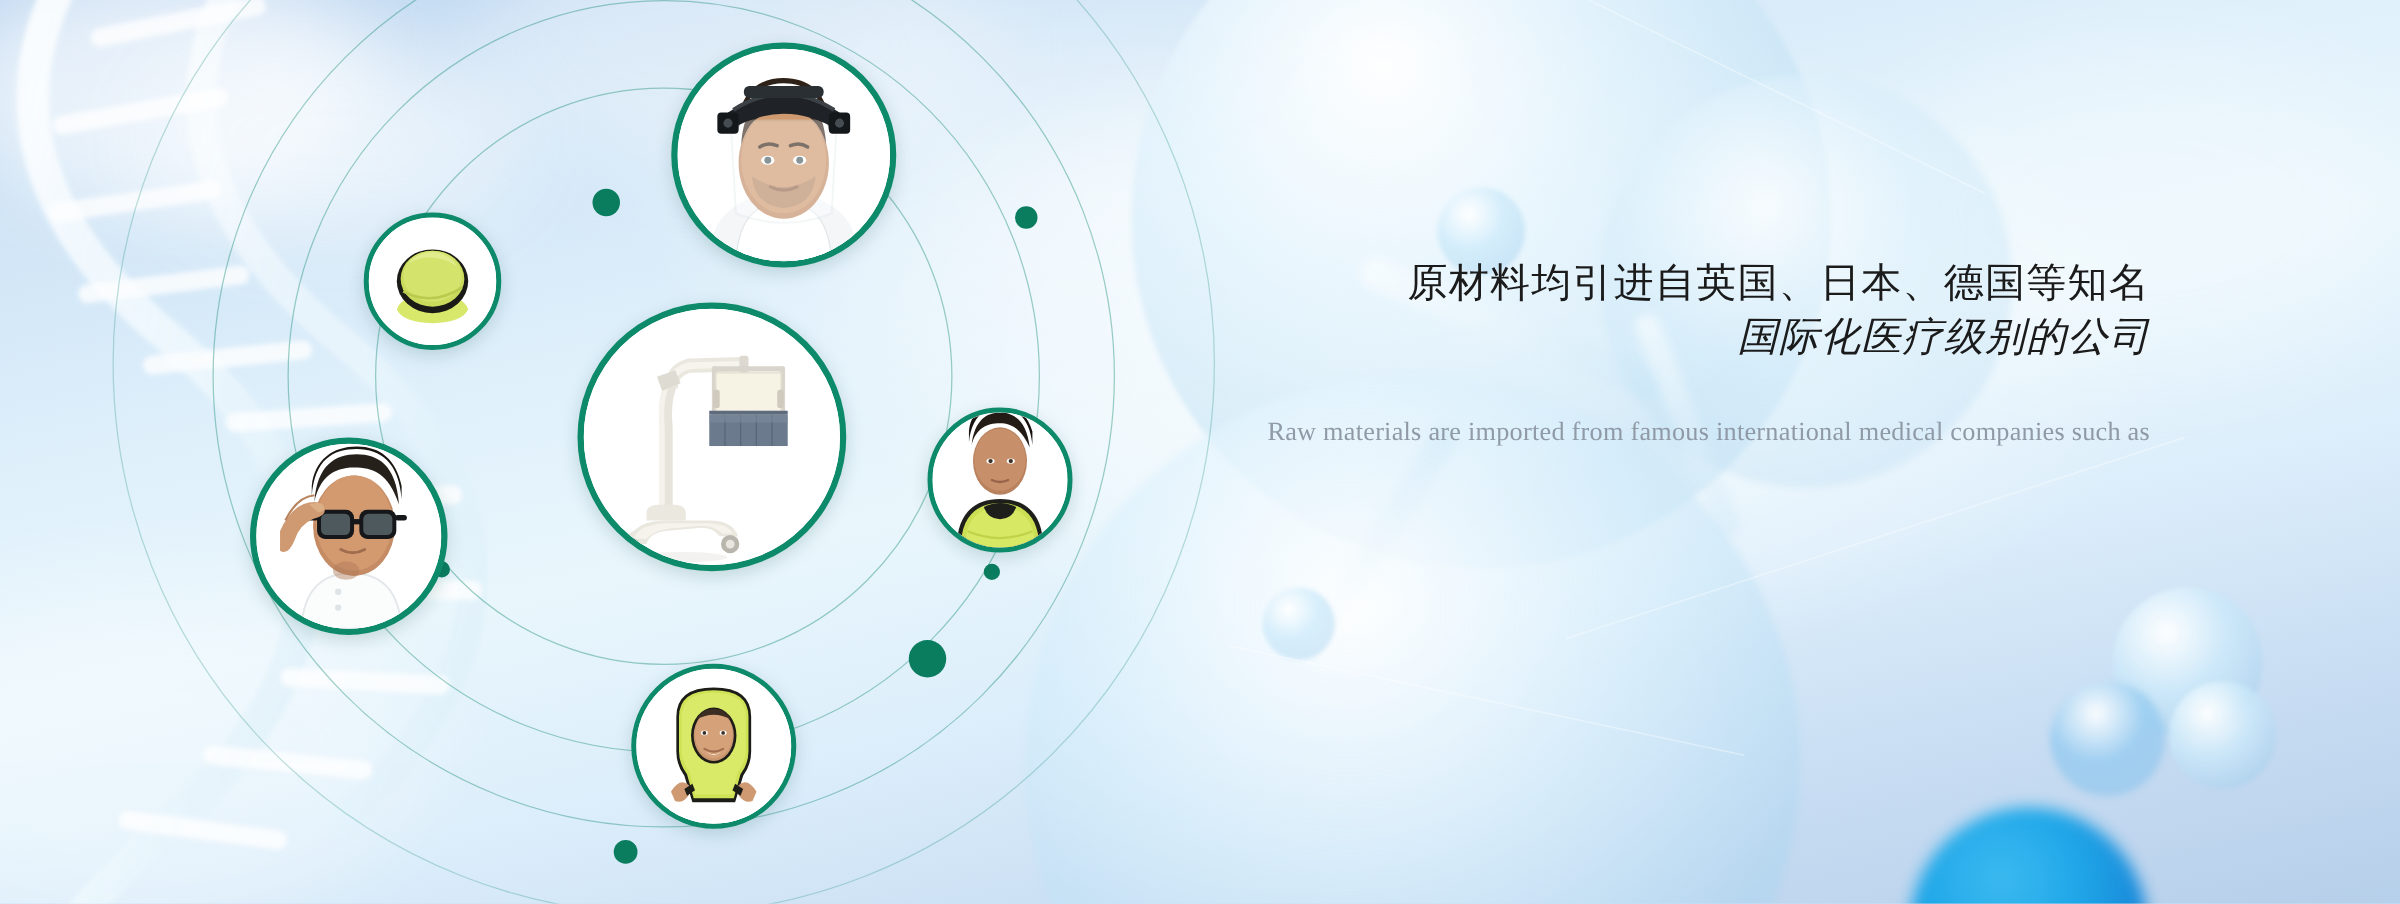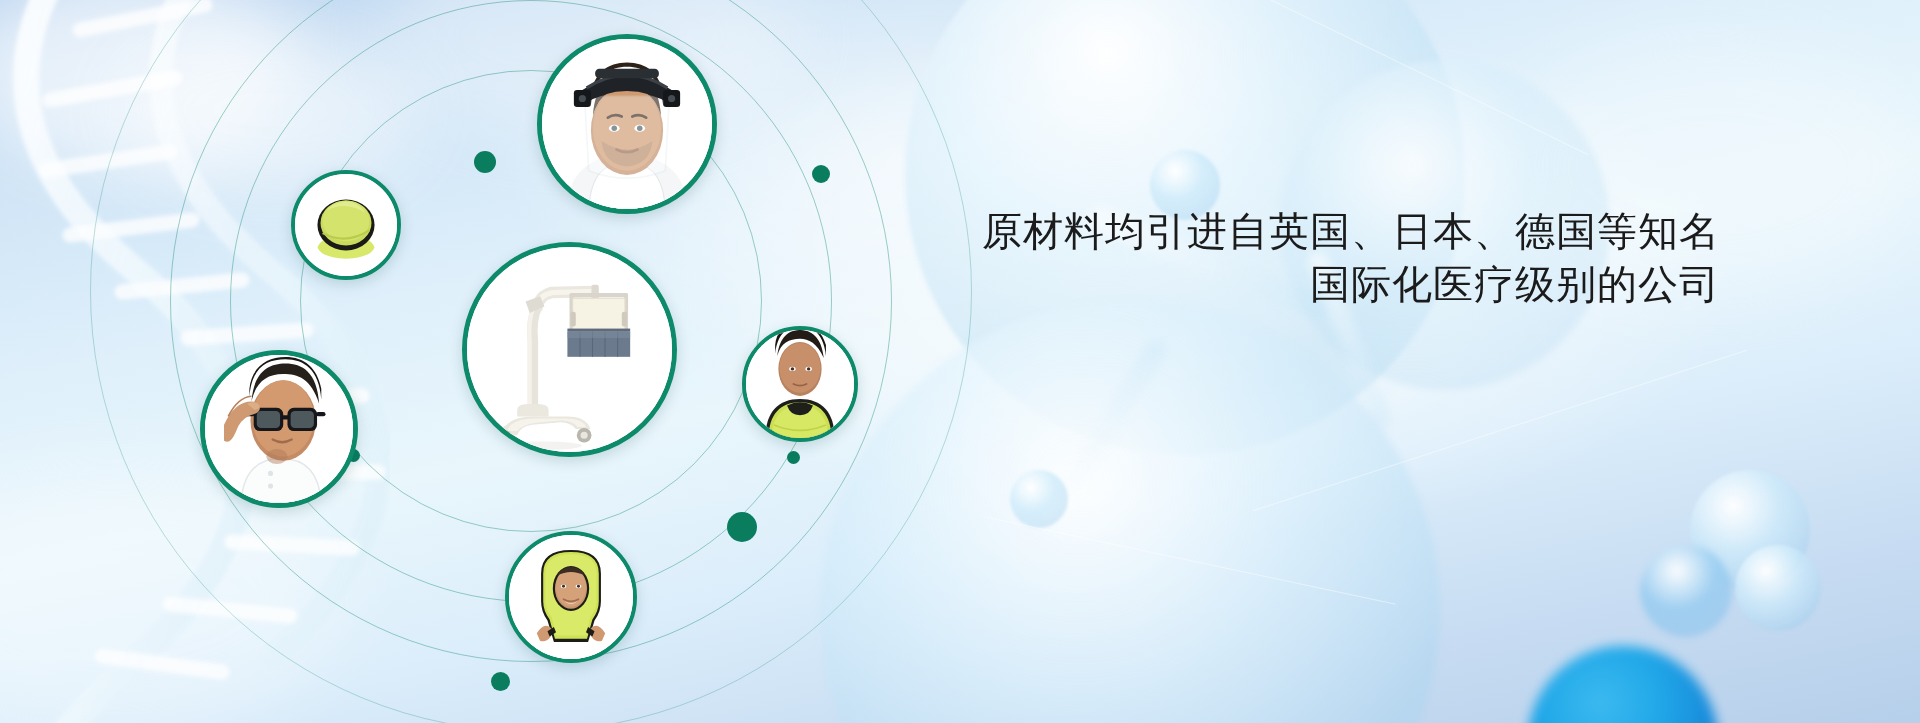--- a/index.html
+++ b/index.html
@@ -95,24 +95,24 @@
   .b-shield{left:537px;top:34px;width:170px;height:170px;}
   .b-cap{left:291px;top:170px;width:102px;height:102px;border-width:4px;}
   .b-glasses{left:200px;top:350px;width:148px;height:148px;}
   .b-stand{left:462px;top:242px;width:205px;height:205px;}
   .b-collar{left:742px;top:326px;width:108px;height:108px;border-width:4px;}
   .b-hood{left:505px;top:531px;width:124px;height:124px;border-width:4px;}
 
   
   .copy{position:absolute;left:880px;top:205px;width:840px;text-align:right;}
   .headline{
-    color:#1b1b1b;font-size:40px;line-height:1.33;font-weight:400;
+    color:#1b1b1b;font-size:32px;line-height:1.33;font-weight:400;
     letter-spacing:1px;white-space:nowrap;
   }
-  .headline .l2{display:block;}
+  .headline .l2{display:block;font-style:italic;}
   .subcopy{
     margin-top:36px;color:#8f9aa6;font-family:"Liberation Serif", serif;
     font-size:21px;line-height:1.85;letter-spacing:.2px;
   }
   .subcopy .s2{display:block;}
 </style>
 </head>
 <body>
 
 <div class="banner">
@@ -349,16 +349,17 @@
       <path d="M80 90 l-6 -4 l-2 5 l6 4 Z" fill="#1d1d18"></path>
     </svg>
   </div>
 
   <div class="copy">
     <div class="headline">
       <span class="l1">原材料均引进自英国、日本、德国等知名</span>
       <span class="l2">国际化医疗级别的公司</span>
     </div>
     <div class="subcopy">
+      <span class="s1">Raw materials are imported from famous international medical companies such as</span>
     </div>
   </div>
 
 </div>
 
 </body></html>

